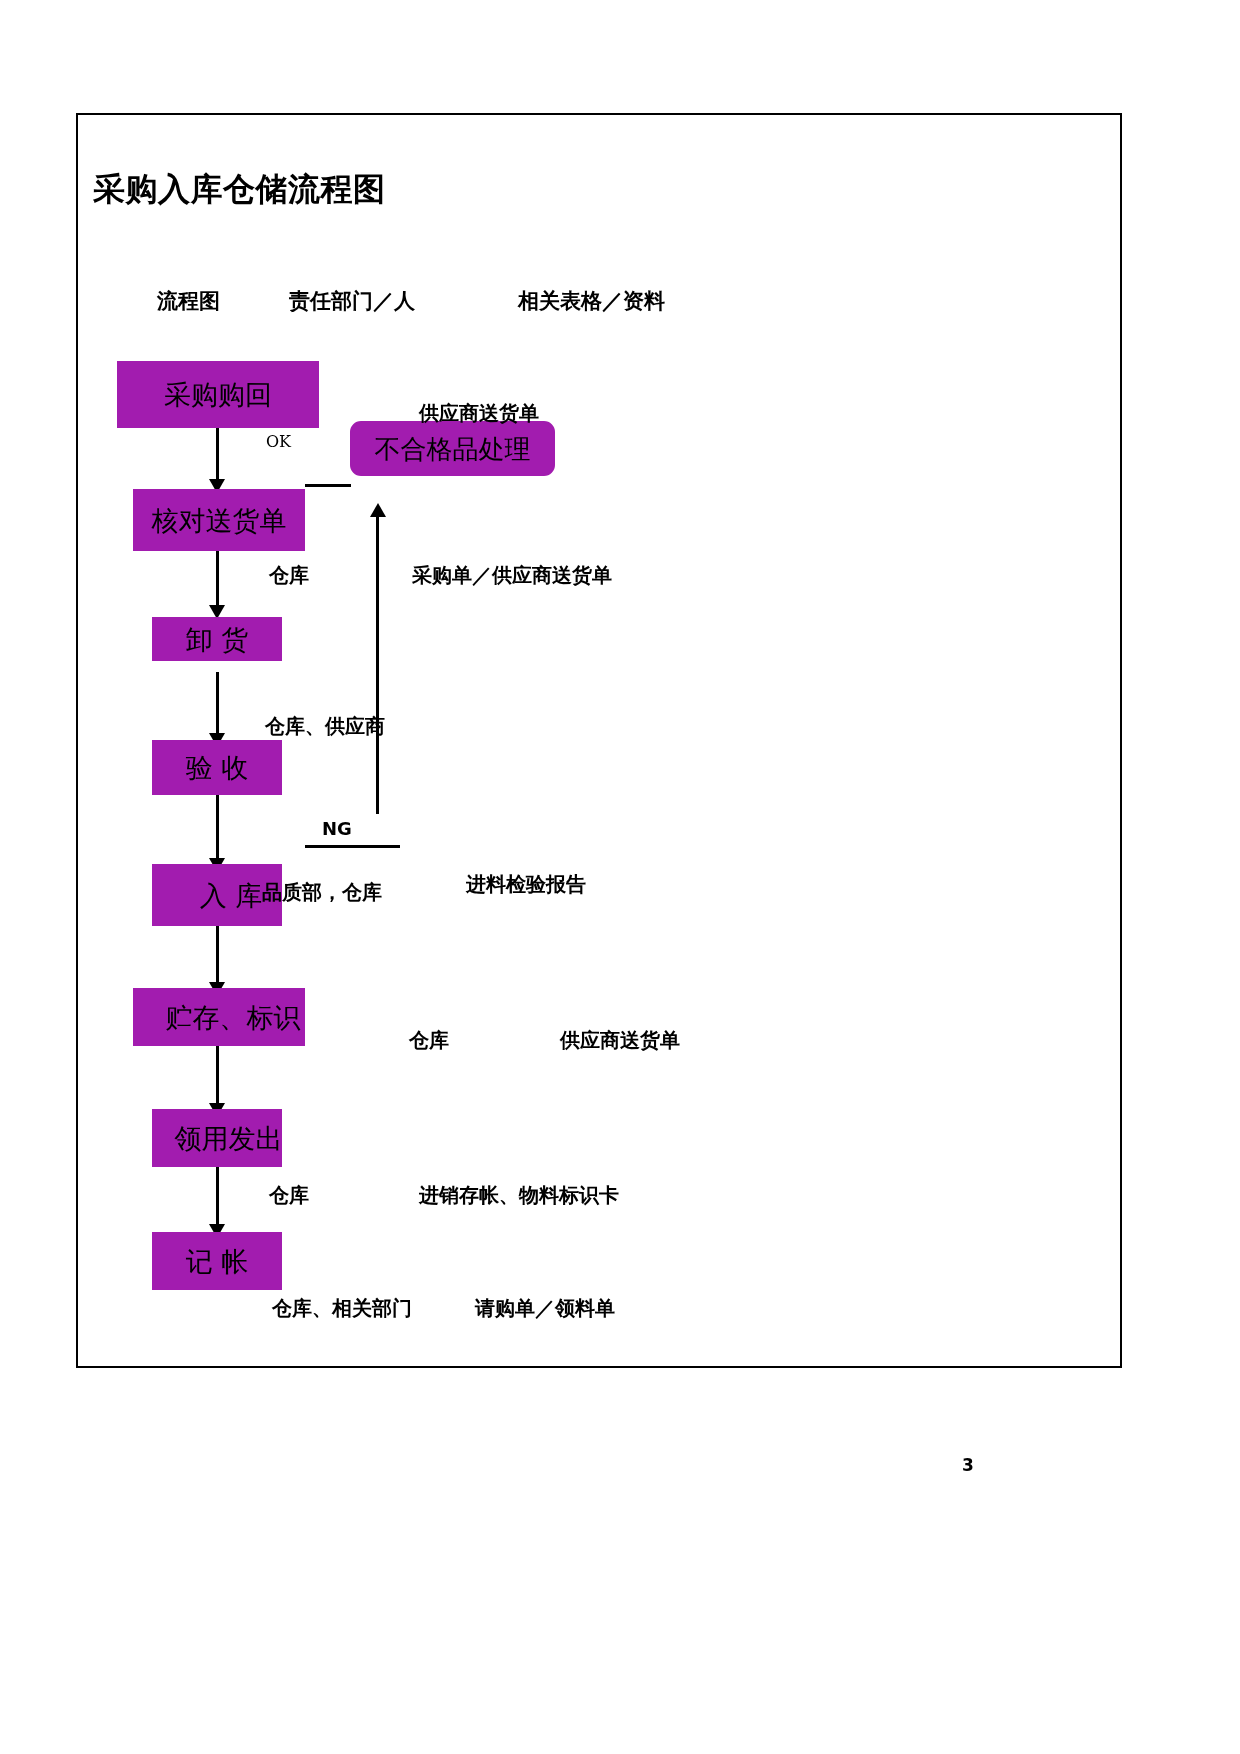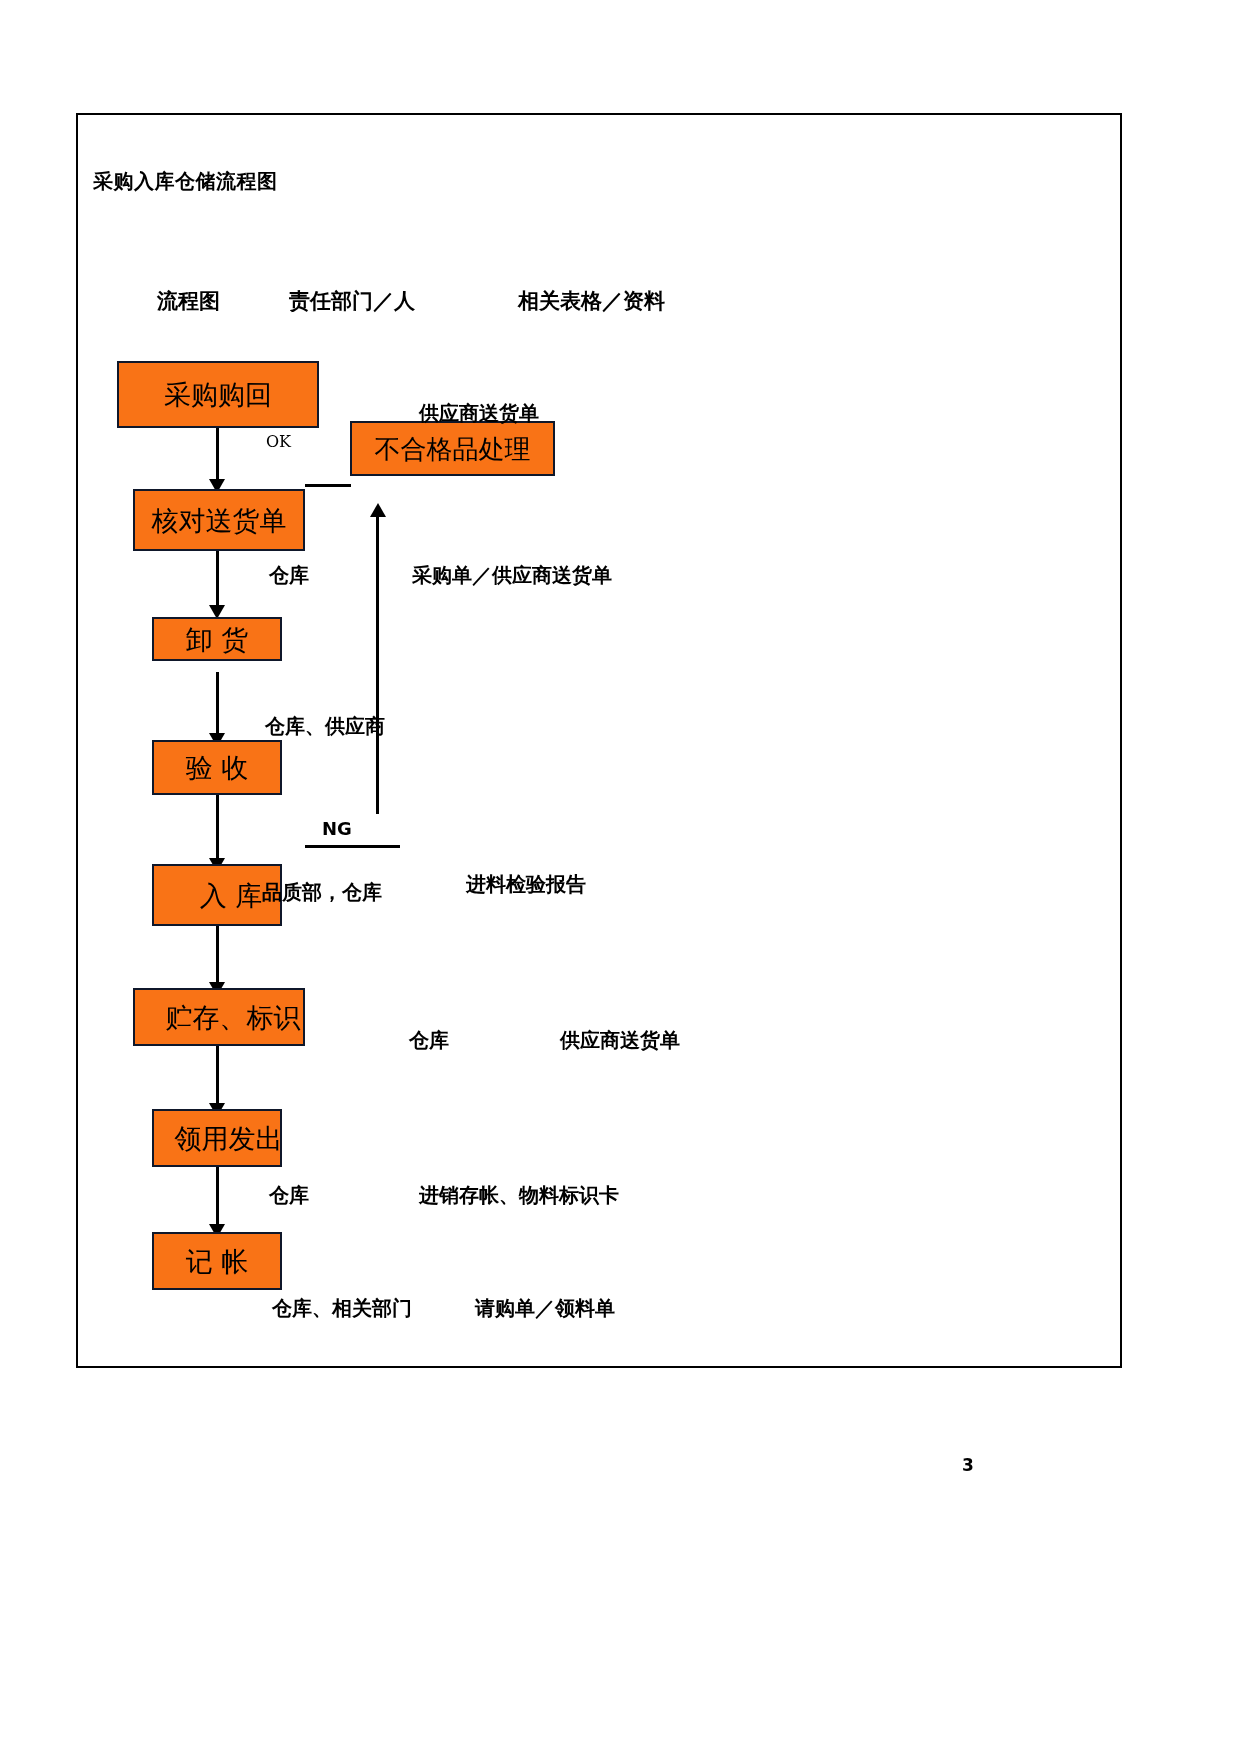--- a/index.html
+++ b/index.html
@@ -24,42 +24,42 @@
     width: 1046px;
     height: 1255px;
     border: 2px solid #000000;
     box-sizing: border-box;
   }
 
   #doc-title {
     position: absolute;
     left: 93px;
     top: 168px;
-    font-size: 20px;
+    font-size: 32px;
     font-weight: bold;
     letter-spacing: 0.5px;
     white-space: nowrap;
   }
 
   
   .col-header {
     position: absolute;
     font-size: 21px;
     font-weight: bold;
     white-space: nowrap;
   }
   #hdr-flow   { left: 157px; top: 287px; }
   #hdr-dept   { left: 289px; top: 287px; }
   #hdr-form   { left: 518px; top: 287px; }
 
   
   .node {
     position: absolute;
-    border: 2px solid #0f172a;
-    background: #f97316;
+    border: 2px solid #a21caf;
+    background: #a21caf;
     box-sizing: border-box;
     display: flex;
     align-items: center;
     justify-content: center;
     font-size: 27px;
     line-height: 1;
     white-space: nowrap;
     z-index: 4;
   }
 
@@ -133,21 +133,21 @@
 
 <div class="node" style="left:117px; top:361px; width:202px; height:67px;">采购购回</div>
 
 <div class="anno-serif" style="left:266px; top:432px;">OK</div>
 
 <div class="vline" style="left:216px; top:428px; height:56px;"></div>
 <div class="arrow-down" style="left:209px; top:479px;"></div>
 
 <div class="anno" style="left:419px; top:400px;">供应商送货单</div>
 
-<div class="node" style="left:350px; top:421px; width:205px; height:55px; font-size:26px;">不合格品处理</div>
+<div class="node" style="left:350px; top:421px; width:205px; height:55px; font-size:26px;border-radius:11px;">不合格品处理</div>
 
 <div class="hline" style="left:305px; top:484px; width:46px;"></div>
 
 <div class="node" style="left:133px; top:489px; width:172px; height:62px;">核对送货单</div>
 
 <div class="anno" style="left:269px; top:562px;">仓库</div>
 
 <div class="anno" style="left:412px; top:562px;">采购单／供应商送货单</div>
 
 <div class="vline" style="left:376px; top:509px; height:305px;"></div>

